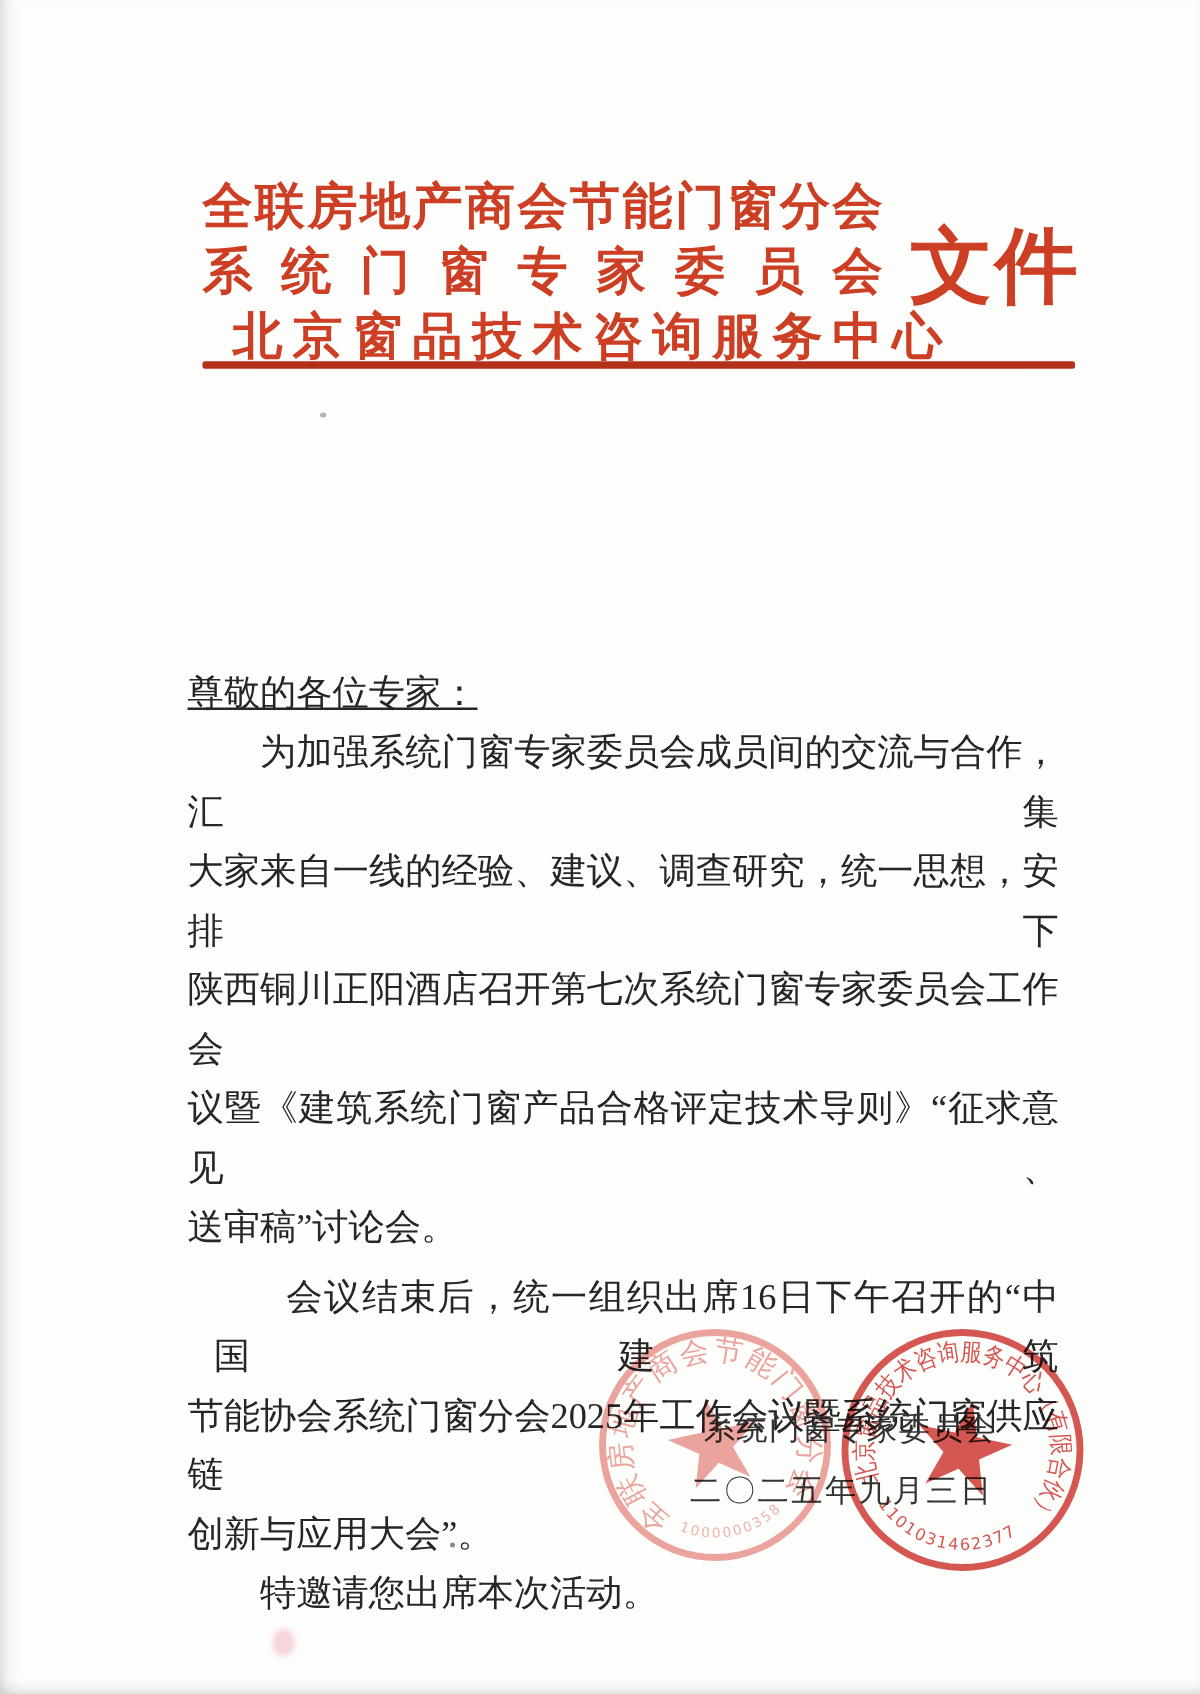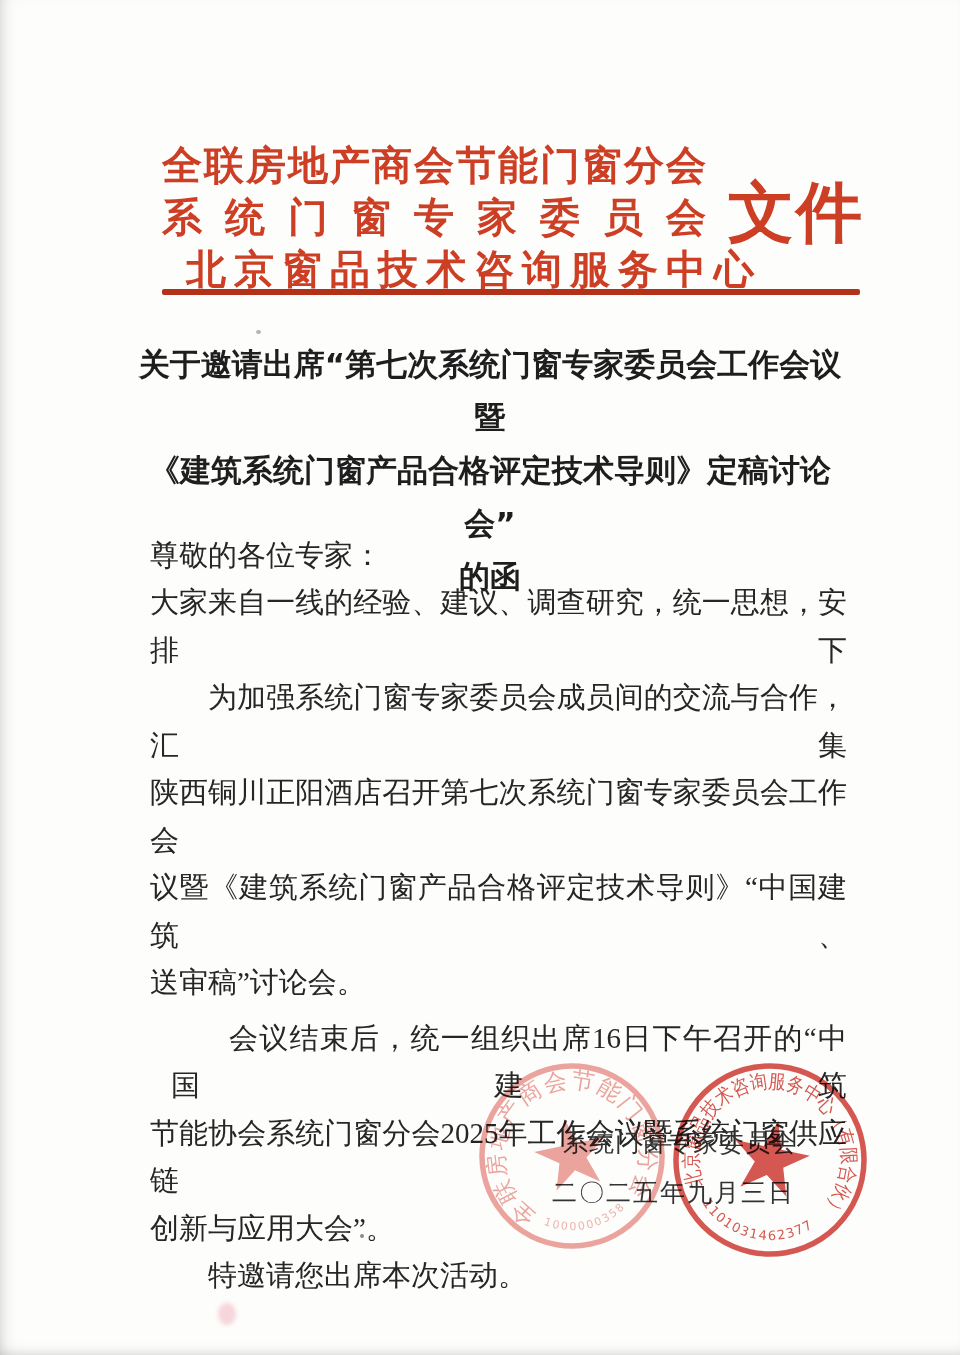--- a/index.html
+++ b/index.html
@@ -20,21 +20,21 @@
   .lh-doc { position:absolute; right:-4px; top:-10px; font-size:66px; line-height:66px; letter-spacing:2px;text-align:center; }
   .lh-line3 { font-size:40px; line-height:50px; letter-spacing:8px; white-space:nowrap;margin-left:24px; }
   .lh-rule { position:absolute; left:162px; top:289px; width:698px; height:6px; border-radius:2px; }
   
   .title { position:absolute; left:130px; top:338px; width:720px; text-align:center;
            font-family:"DejaVu Sans","Liberation Sans",sans-serif; font-weight:bold;
            color:#1e1e1e; font-size:31px; line-height:53px; }
   
   .body-text { position:absolute; left:150px; top:531px; width:697px; color:#262626;
                font-size:29px; }
-  .greeting { line-height:48px; }
+  .greeting { line-height:48px;text-decoration:underline; }
   .bline { line-height:47.5px; white-space:nowrap; }
   .bline.fill { white-space:normal; text-align:justify; text-align-last:justify; }
   .bline.indent { text-indent:2em; }
   .bline.gap { margin-top:8px;margin-left:21px; }
   
   .sig-org  { position:absolute; left:563px; top:1126px; font-size:25px; letter-spacing:1px;
               color:#333; white-space:nowrap; }
   .sig-date { position:absolute; left:552px; top:1176px; font-size:25px; letter-spacing:2px;
               color:#333; white-space:nowrap; }
   
@@ -54,33 +54,28 @@
   <div class="letterhead" style="color: rgb(205, 63, 36);">
     <div class="lh-line1">全联房地产商会节能门窗分会</div>
     <div class="lh-line2">
       <span class="lh-line2-text">系统门窗专家委员会</span>
       <span class="lh-doc">文件</span>
     </div>
     <div class="lh-line3">北京窗品技术咨询服务中心</div>
   </div>
   <div class="lh-rule" style="background: rgb(178, 49, 24);"></div>
 
-  <div class="title">
-    <div>关于邀请出席“第七次系统门窗专家委员会工作会议暨</div>
-    <div>《建筑系统门窗产品合格评定技术导则》定稿讨论会”</div>
-    <div>的函</div>
-  </div>
 
   <div class="body-text">
     <div class="greeting">尊敬的各位专家：</div>
     <div id="body-lines">
+        <div class="bline fill indent">为加强系统门窗专家委员会成员间的交流与合作，汇集</div>
         <div class="bline fill">大家来自一线的经验、建议、调查研究，统一思想，安排下</div>
-        <div class="bline fill indent">为加强系统门窗专家委员会成员间的交流与合作，汇集</div>
         <div class="bline fill">陕西铜川正阳酒店召开第七次系统门窗专家委员会工作会</div>
-        <div class="bline fill">议暨《建筑系统门窗产品合格评定技术导则》“中国建筑、</div>
+        <div class="bline fill">议暨《建筑系统门窗产品合格评定技术导则》“征求意见、</div>
         <div class="bline">送审稿”讨论会。</div>
         <div class="bline fill indent gap">会议结束后，统一组织出席16日下午召开的“中国建筑</div>
         <div class="bline fill">节能协会系统门窗分会2025年工作会议暨系统门窗供应链</div>
         <div class="bline">创新与应用大会”。</div>
         <div class="bline indent">特邀请您出席本次活动。</div>
       </div>
   </div>
 
   <div class="sig-org">系统门窗专家委员会</div>
   <div class="sig-date">二〇二五年九月三日</div>

